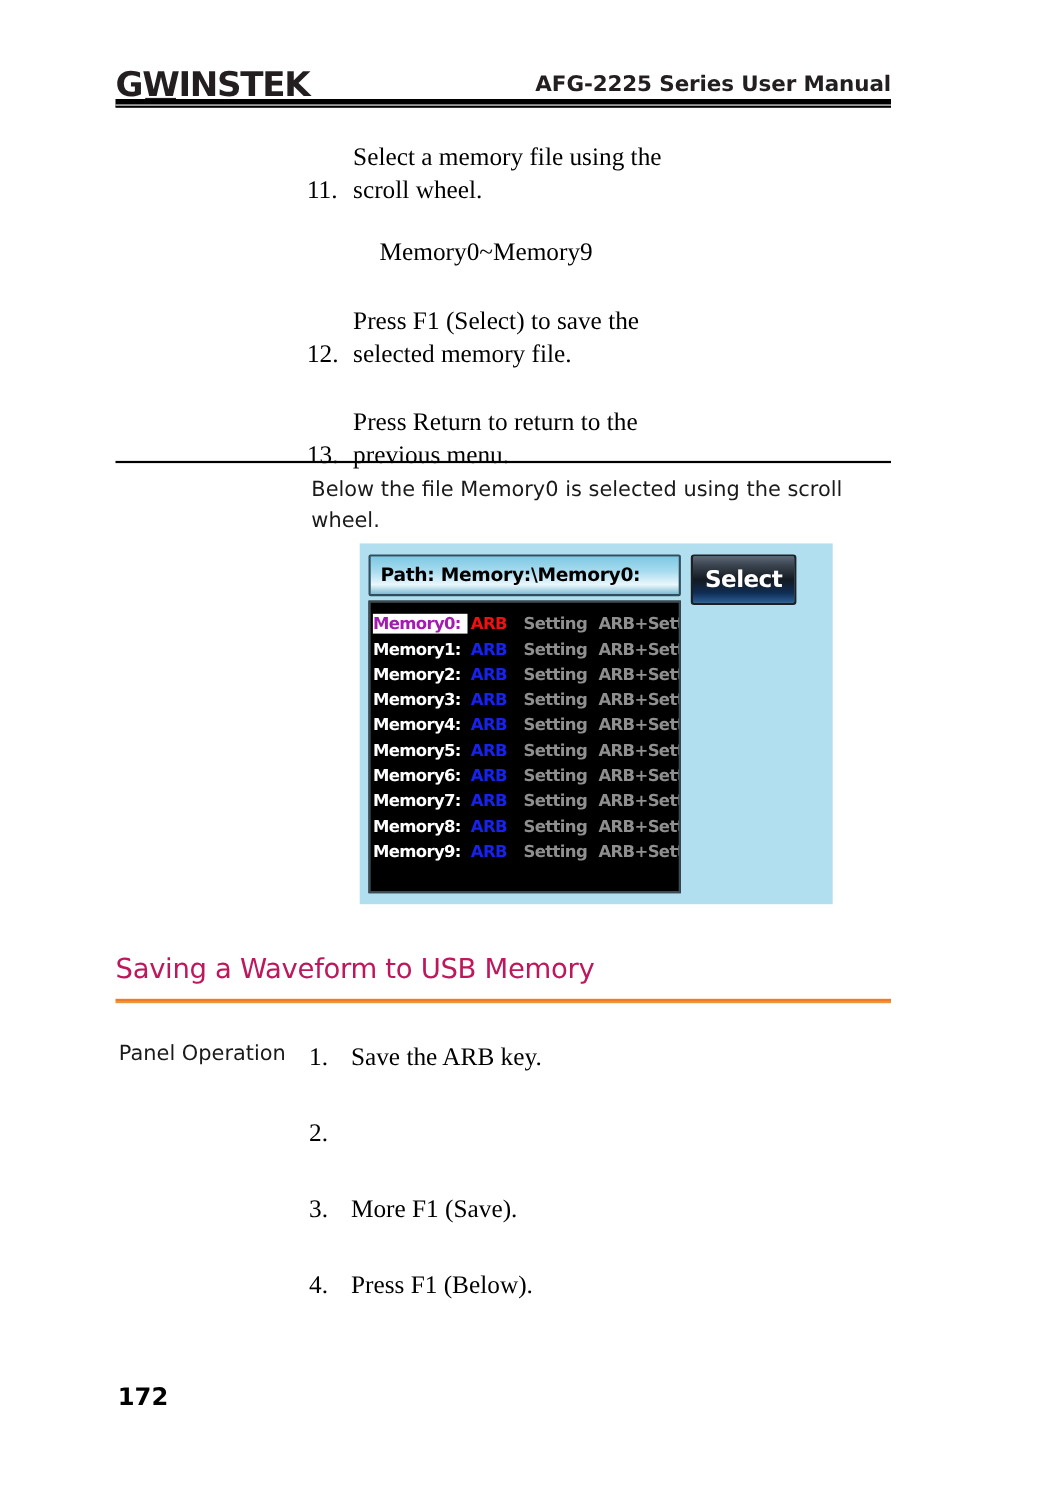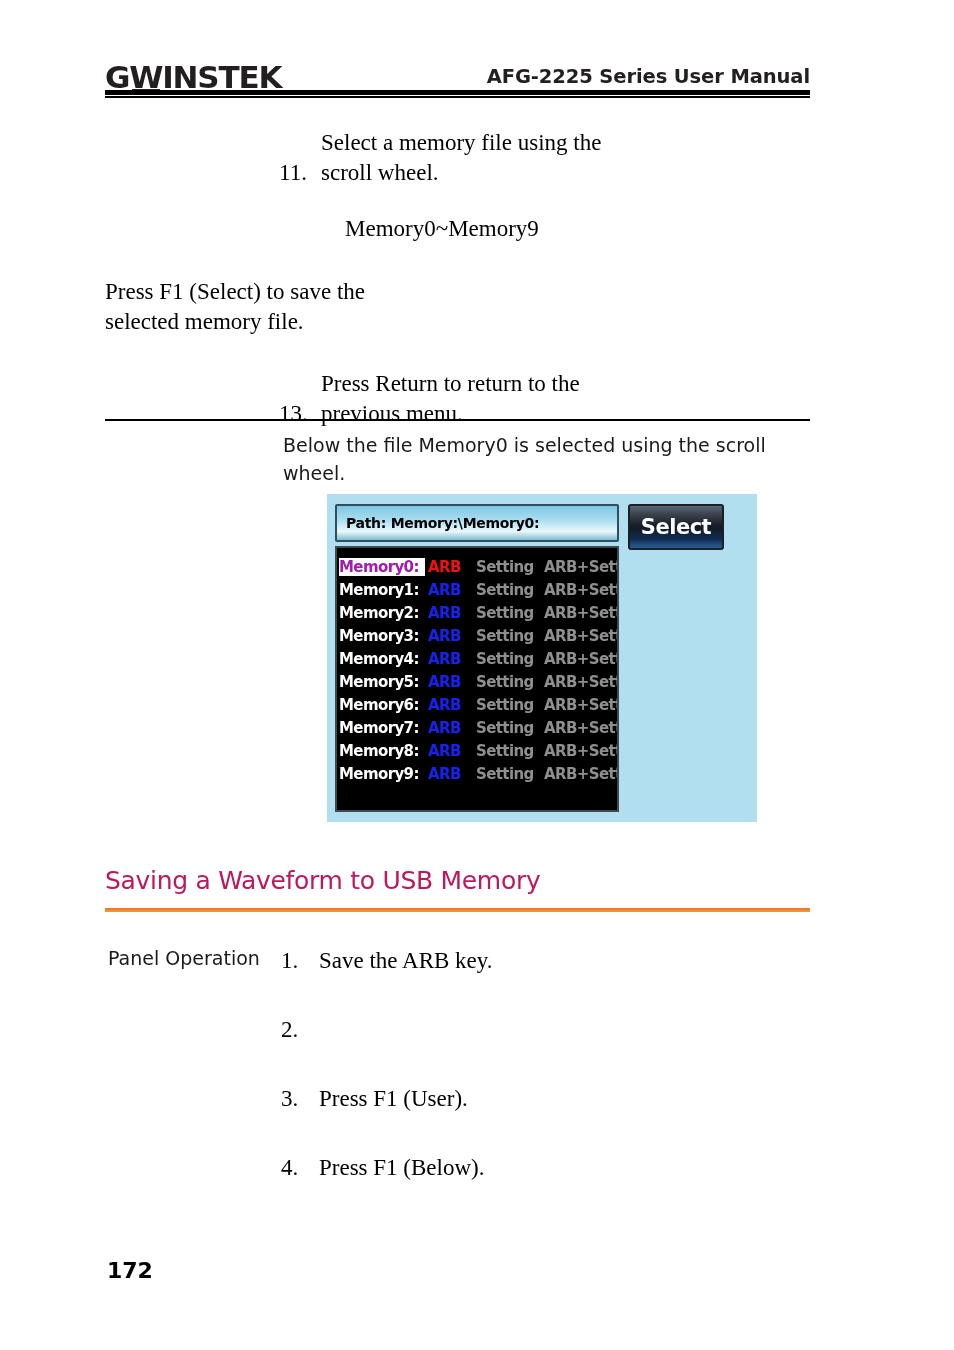--- a/index.html
+++ b/index.html
@@ -156,21 +156,21 @@
     top: 10px;
     width: 284px;
     height: 38px;
     background: linear-gradient(to bottom, #7ec8e3 0%, #a8dcef 40%, #eaf7fc 75%, #7fbcd2 100%);
     border: 2px solid #2f4f5f;
     border-radius: 2px;
     box-sizing: border-box;
     color: #000;
     font-family: "DejaVu Sans", sans-serif;
     font-weight: bold;
-    font-size: 14px;
+    font-size: 17px;
     line-height: 34px;
     padding-left: 9px;
     white-space: nowrap;
     overflow: hidden;
     letter-spacing: -0.3px;
   }
   .lcd-selectbtn {
     position: absolute;
     left: 301px;
     top: 10px;
@@ -325,20 +325,21 @@
     <div class="step-num">11.</div>
     <div class="step-text">Select a memory file using the scroll wheel.</div>
     <div class="step-aside">
       
     </div>
   </div>
 
   <div class="sub-note" style="margin-top:26px;">Memory0~Memory9</div>
 
   <div class="step-row" style="margin-top:33px;">
+    <div class="step-num">12.</div>
     <div class="step-text">Press F1 (Select) to save the selected  memory file.</div>
     <div class="step-aside">
       
     </div>
   </div>
 
   <div class="step-row" style="margin-top:32px;">
     <div class="step-num">13.</div>
     <div class="step-text">Press Return to return to the previous menu.</div>
     <div class="step-aside">
@@ -435,21 +436,21 @@
 
   <div class="op-row">
     <div class="op-num">2.</div>
     <div class="op-aside">
       
     </div>
   </div>
 
   <div class="op-row">
     <div class="op-num">3.</div>
-    <div class="op-text">Press F1 (User).</div>
+    <div class="op-text">More F1 (Save).</div>
     <div class="op-aside">
       
     </div>
   </div>
 
   <div class="op-row">
     <div class="op-num">4.</div>
     <div class="op-text">Press F1 (Below).</div>
     <div class="op-aside">
       

